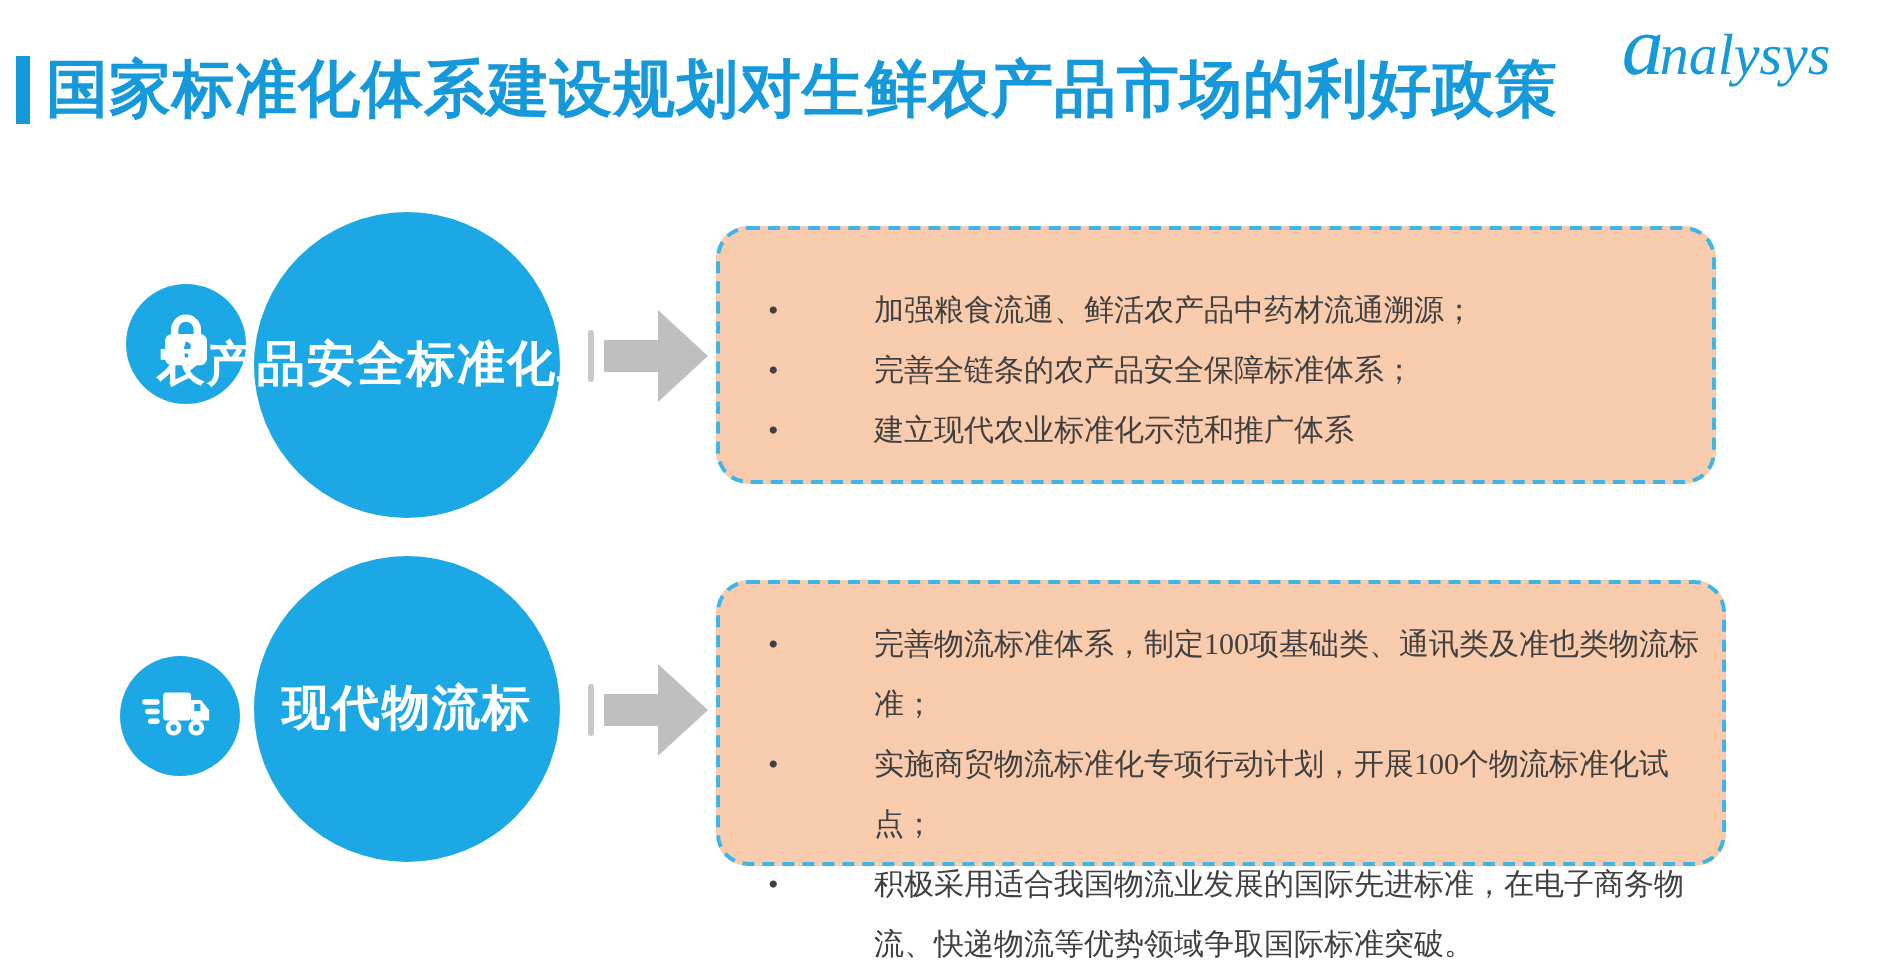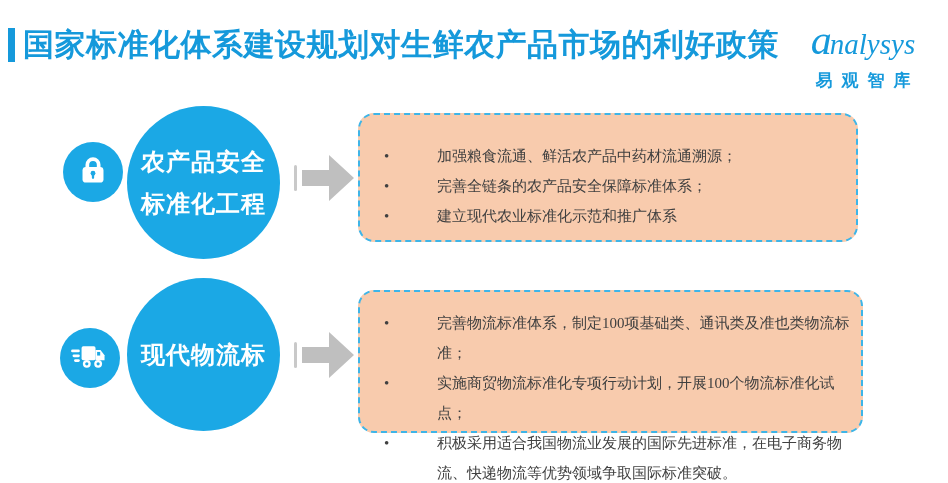--- a/index.html
+++ b/index.html
@@ -11,41 +11,41 @@
   .accent-bar{
     position:absolute;left:8px;top:28px;width:7px;height:34px;
     background:var(--brand-blue,#1599DB);
   }
   .page-title{
     position:absolute;left:23px;top:24px;
     font-size:31px;font-weight:700;letter-spacing:0.5px;
     color:var(--brand-blue,#1599DB);white-space:nowrap;
   }
   .logo{
-    position:absolute;right:6px;top:20px;width:158px;text-align:center;
+    position:absolute;right:6px;top:4px;width:158px;text-align:center;
     color:var(--brand-blue,#1599DB);
   }
   .logo .brand{
     display:block;font-style:italic;font-weight:500;line-height:40px;
     white-space:nowrap;
   }
   .logo .brand-initial{font-size:42px;letter-spacing:-2px;}
   .logo .brand-rest{font-size:29px;}
   .logo .brand-sub{
     display:block;font-size:17px;font-weight:700;letter-spacing:9px;
     margin-top:0px;padding-left:9px;
   }
   
   .circle{
     position:absolute;border-radius:50%;
     background:var(--circle-blue,#1BA8E5);
     display:flex;align-items:center;justify-content:center;
   }
   .circle.small{width:60px;height:60px;}
-  .circle.big{width:153px;height:153px;flex-direction:column;}
+  .circle.big{width:153px;height:153px;flex-direction:row;}
   .circle.big .ln{
     color:#fff;font-weight:700;font-size:24px;line-height:42px;
     letter-spacing:1px;white-space:nowrap;
   }
   .c-sm-1{left:63px;top:142px;}
   .c-big-1{left:127px;top:106px;}
   .c-sm-2{left:60px;top:328px;}
   .c-big-2{left:127px;top:278px;justify-content:center;}
   
   .flow-line{
@@ -75,21 +75,20 @@
 </head>
 <body>
 
 <div class="stage">
 
   <div class="accent-bar"></div>
   <div class="page-title">国家标准化体系建设规划对生鲜农产品市场的利好政策</div>
 
   <div class="logo">
     <span class="brand"><span class="brand-initial">a</span><span class="brand-rest">nalysys</span></span>
-    <span class="brand-sub">易观智库</span>
   </div>
 
   <div class="circle small c-sm-1">
     <span>
       <svg viewBox="0 0 24 24" width="34" height="34" aria-hidden="true">
         <path d="M8 11V8.3a4 4 0 0 1 8 0V11" fill="none" stroke="#fff" stroke-width="2.6"></path>
         <rect x="4.6" y="9.9" width="14.8" height="11" rx="2.4" fill="#fff"></rect>
         <circle cx="12" cy="14.3" r="1.7" fill="#1BA8E5"></circle>
         <rect x="11.2" y="14.9" width="1.6" height="3.4" rx="0.8" fill="#1BA8E5"></rect>
       </svg>

